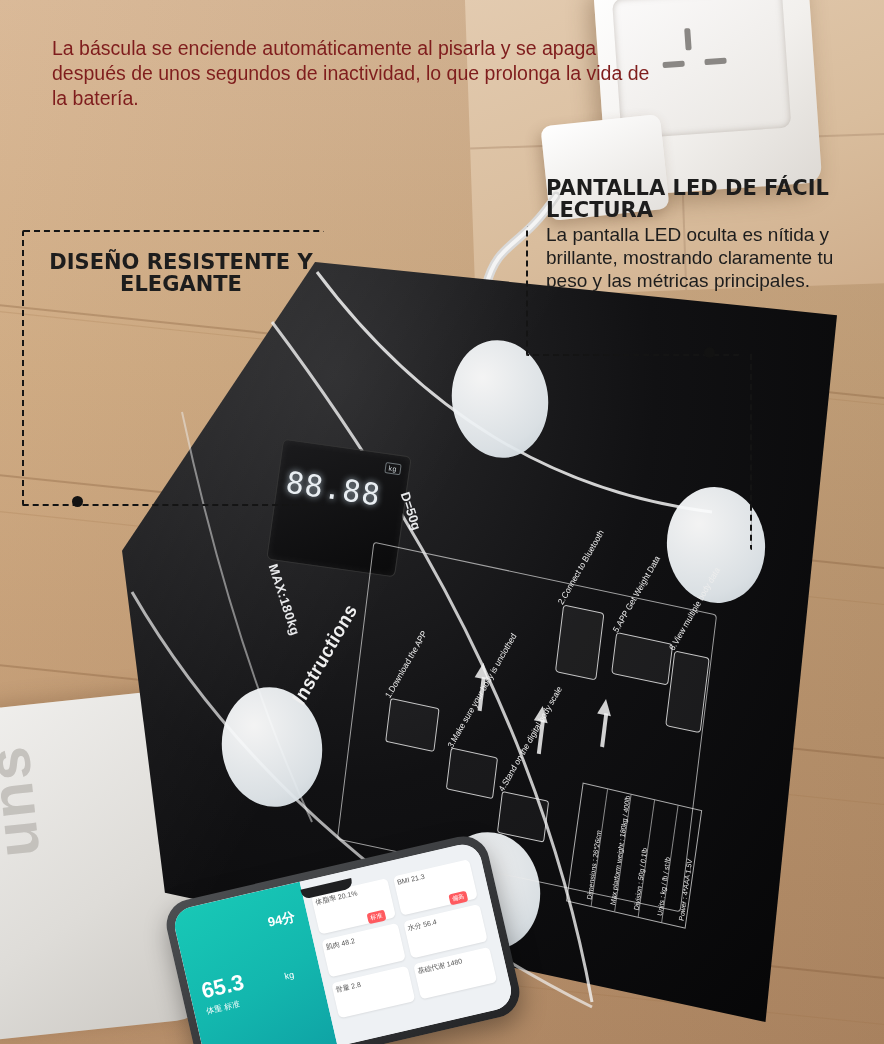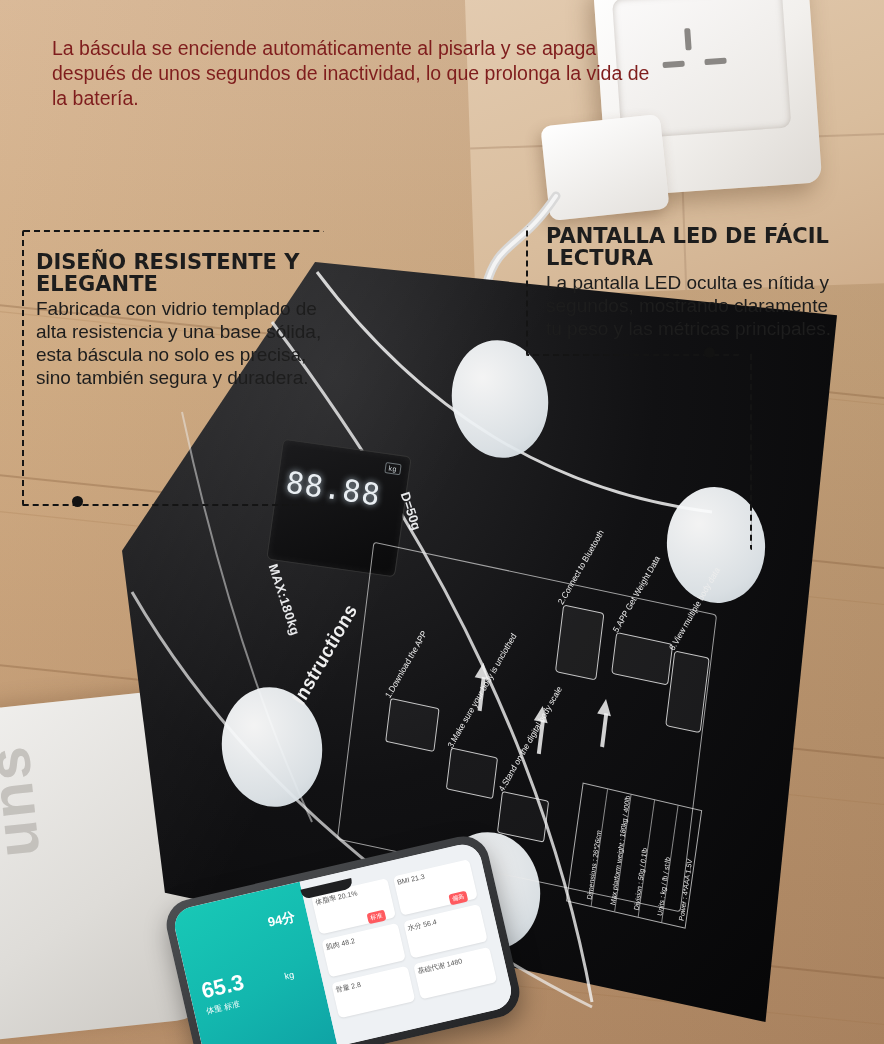--- a/index.html
+++ b/index.html
@@ -525,28 +525,27 @@
         <div class="chip" style="left:142px; top:46px;">偏高</div>
       </div>
       <div class="notch"></div>
     </div>
   </div>
 
   <div class="txt" style="left:52px; top:28px; width:610px;">
     <div class="sub" style="margin-top:8px;">La báscula se enciende automáticamente al pisarla y se apaga después de unos segundos de inactividad, lo que prolonga la vida de la batería.</div>
   </div>
 
-  <div class="txt" style="left:546px; top:178px; width:300px;margin-top:48px;">
+  <div class="txt" style="left:546px; top:178px; width:300px;">
     <div class="callout-title">PANTALLA LED DE FÁCIL LECTURA</div>
-    <div class="callout-body">La pantalla LED oculta es nítida y segundos, mostrando claramente tu peso y las métricas principales.</div>
+    <div class="callout-body">La pantalla LED oculta es nítida y brillante, mostrando claramente tu peso y las métricas principales.</div>
   </div>
   <div class="dashbox" style="left:526px; top:226px; width:212px; height:128px; border-right:none; border-top:none;"></div>
   <div class="dot" style="left:704px; top:347px;"></div>
   <div class="dashbox" style="left:750px; top:350px; width:2px; height:200px; border:none; border-left:2px dashed #141414;"></div>
 
-  <div class="txt" style="left:36px; top:252px; width:290px;">
+  <div class="txt" style="left:36px; top:252px; width:290px;text-align:center;">
     <div class="callout-title">DISEÑO RESISTENTE Y ELEGANTE</div>
-    <div class="callout-body">Fabricada con vidrio templado de alta resistencia y una base sólida, esta báscula no solo es precisa, sino también segura y duradera.</div>
   </div>
   <div class="dashbox" style="left:22px; top:230px; width:300px; height:272px; border-right:none;"></div>
   <div class="dot" style="left:72px; top:496px;"></div>
 
 </div>
 
 </body></html>

